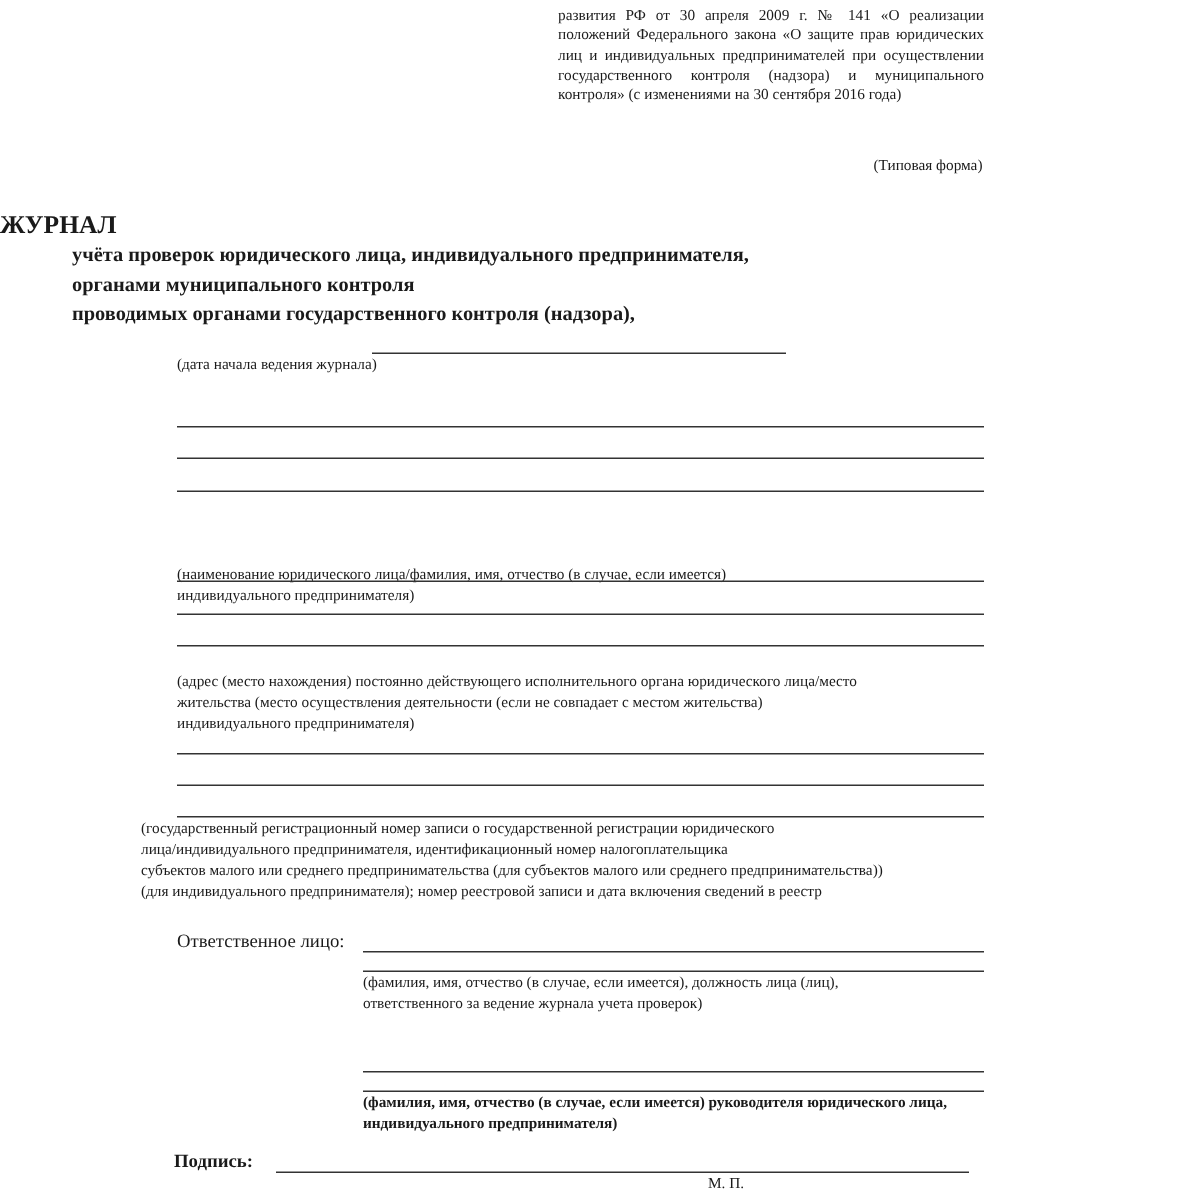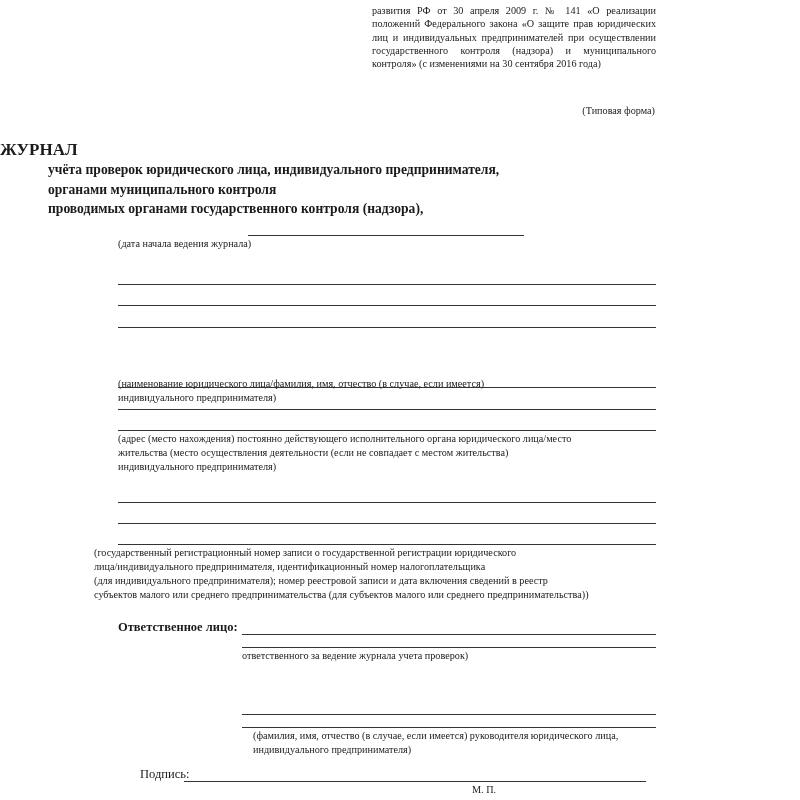--- a/index.html
+++ b/index.html
@@ -57,45 +57,46 @@
 <div class="hline" style="left:118px; width:538px; top:305px;"></div>
 <div class="hline" style="left:118px; width:538px; top:327px;"></div>
 <div class="caption" style="top:329px;margin-top:48px;">
   <div>(наименование юридического лица/фамилия, имя, отчество (в случае, если имеется)</div>
   <div>индивидуального предпринимателя)</div>
 </div>
 
 <div class="hline" style="left:118px; width:538px; top:387px;"></div>
 <div class="hline" style="left:118px; width:538px; top:409px;"></div>
 <div class="hline" style="left:118px; width:538px; top:430px;"></div>
-<div class="caption" style="top:432px;">
+<div class="caption" style="top:448px;">
   <div>(адрес (место нахождения) постоянно действующего исполнительного органа юридического лица/место</div>
   <div>жительства (место осуществления деятельности (если не совпадает с местом жительства)</div>
   <div>индивидуального предпринимателя)</div>
 </div>
 
 <div class="hline" style="left:118px; width:538px; top:502px;"></div>
 <div class="hline" style="left:118px; width:538px; top:523px;"></div>
 <div class="hline" style="left:118px; width:538px; top:544px;"></div>
 <div class="caption" style="top:546px; left:94px; width:554px;">
   <div>(государственный регистрационный номер записи о государственной регистрации юридического</div>
   <div>лица/индивидуального предпринимателя, идентификационный номер налогоплательщика</div>
+  <div>субъектов малого или среднего предпринимательства (для субъектов малого или среднего предпринимательства))</div>
   <div>(для индивидуального предпринимателя); номер реестровой записи и дата включения сведений в реестр</div>
-  <div>субъектов малого или среднего предпринимательства (для субъектов малого или среднего предпринимательства))</div>
 </div>
 
-<div class="label" style="left:118px; top:620px;font-weight:bold;">Ответственное лицо:</div>
+<div class="label" style="left:118px; top:620px;">Ответственное лицо:</div>
 <div class="hline" style="left:242px; width:414px; top:634px;"></div>
 <div class="hline" style="left:242px; width:414px; top:647px;"></div>
 <div class="caption" style="top:649px; left:242px; width:414px;">
+  <div>(фамилия, имя, отчество (в случае, если имеется), должность лица (лиц),</div>
   <div>ответственного за ведение журнала учета проверок)</div>
 </div>
 
 <div class="hline" style="left:242px; width:414px; top:714px;"></div>
 <div class="hline" style="left:242px; width:414px; top:727px;"></div>
-<div class="caption" style="top:729px; left:253px; width:414px;">
+<div class="caption" style="top:729px; left:242px; width:414px;font-weight:bold;">
   <div>(фамилия, имя, отчество (в случае, если имеется) руководителя юридического лица,</div>
   <div>индивидуального предпринимателя)</div>
 </div>
 
-<div class="label" style="left:140px; top:767px;">Подпись:</div>
+<div class="label" style="left:116px; top:767px;font-weight:bold;">Подпись:</div>
 <div class="hline" style="left:184px; width:462px; top:781px;"></div>
 <div class="label" style="left:472px; top:784px; font-size:10.2px;">М. П.</div>
 
 </body></html>

